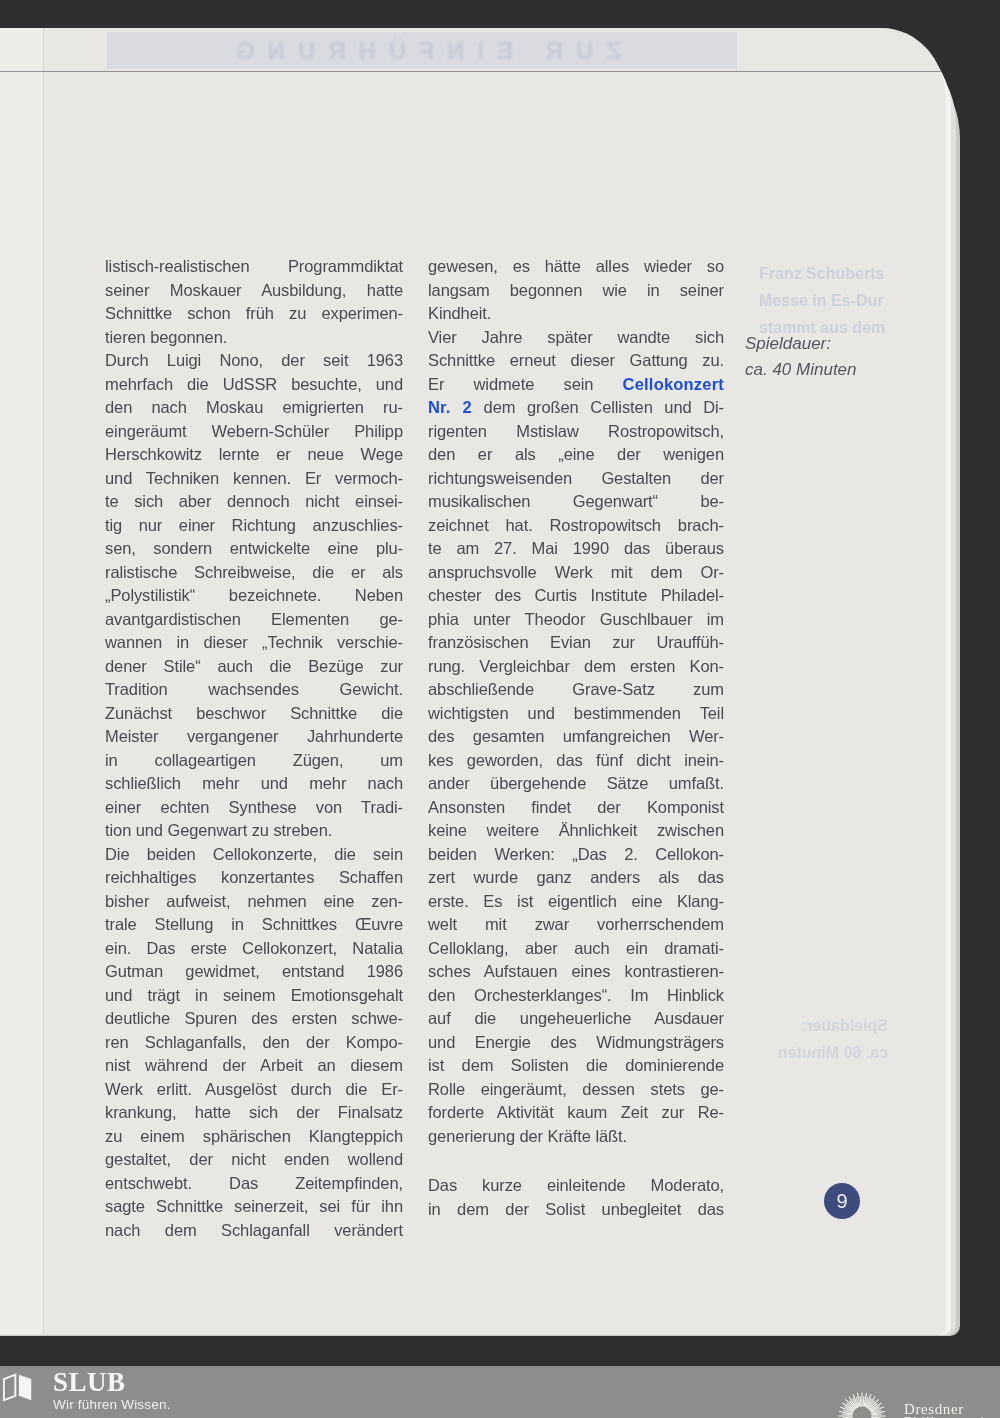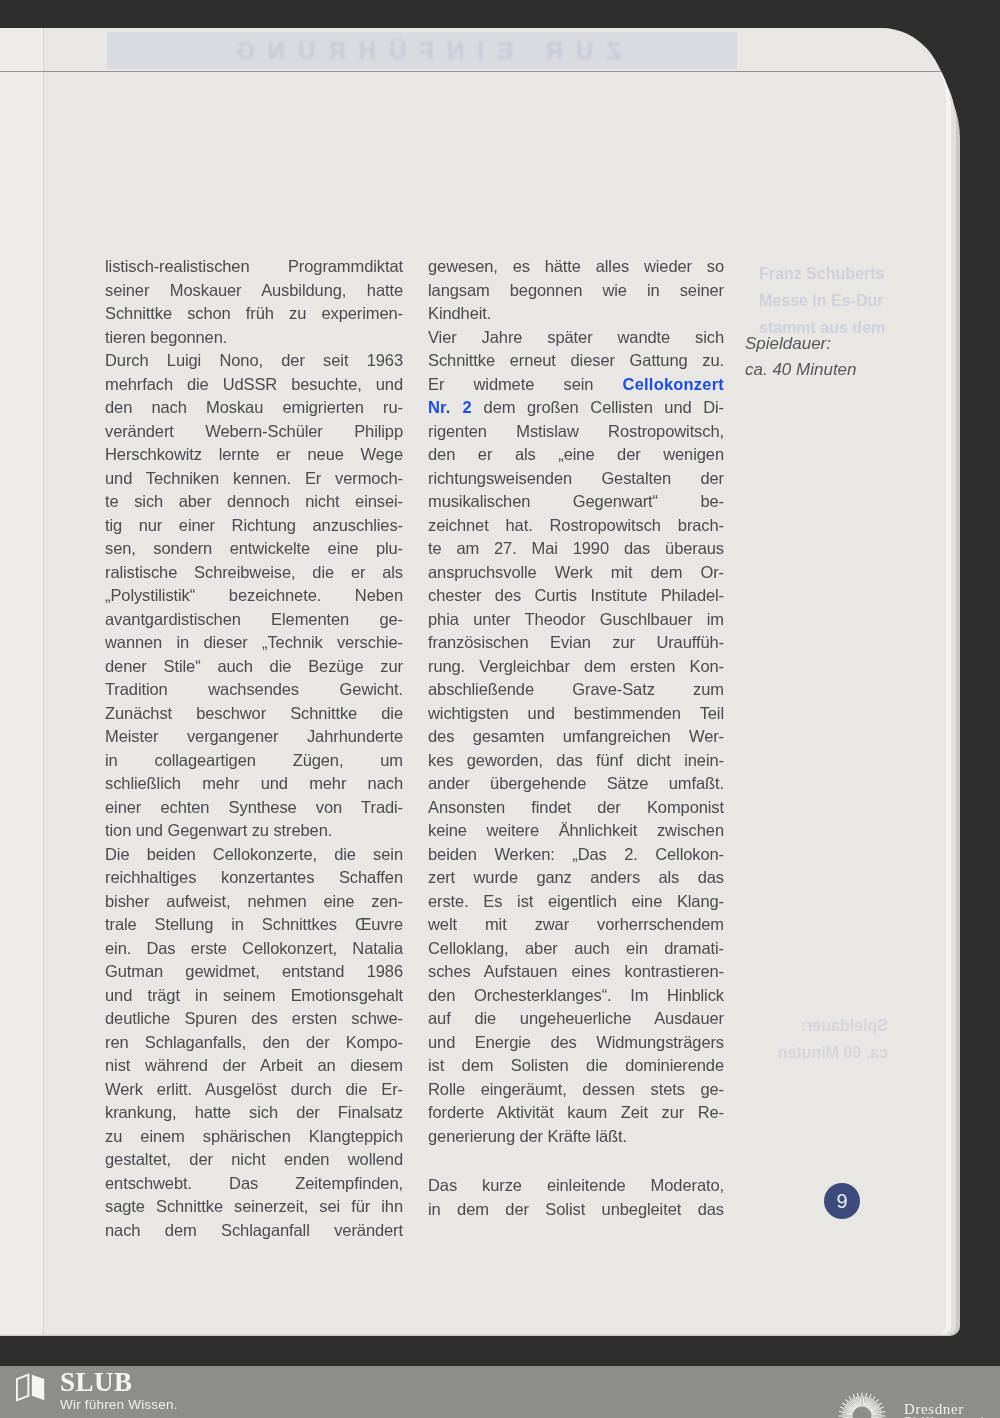--- a/index.html
+++ b/index.html
@@ -69,21 +69,21 @@
     position:absolute;left:824px;top:1155px;width:36px;height:36px;
     border-radius:50%;background:#3c4b7b;
     display:flex;align-items:center;justify-content:center;
     color:#eef0f4;font-size:20px;font-weight:400;
   }
   
   .footer-bar{
     position:absolute;left:0;top:1366px;width:1000px;height:52px;
     background:#8d8d8c;
   }
-  .slub{position:absolute;left:16px;top:2px;display:flex;}
+  .slub{position:absolute;left:3px;top:2px;display:flex;gap:6px;}
   .slub-icon{margin-top:3px;}
   .slub-text{margin-left:14px;}
   .slub-name{
     font-family:"Liberation Serif", serif;font-weight:700;
     font-size:27px;line-height:28px;color:#f5f5f3;letter-spacing:0.5px;
   }
   .slub-tagline{
     font-size:13.5px;font-weight:400;color:#f0f0ee;margin-top:1px;letter-spacing:0.2px;
   }
   .philharmonie{position:absolute;left:836px;top:0;display:flex;align-items:center;height:52px;margin-top:24px;}
@@ -111,21 +111,21 @@
       <div class="para">
         <div class="tline"><span>listisch-realistischen Programmdiktat</span></div>
         <div class="tline"><span>seiner Moskauer Ausbildung, hatte</span></div>
         <div class="tline"><span>Schnittke schon früh zu experimen-</span></div>
         <div class="tline tlast"><span>tieren begonnen.</span></div>
       </div>
       <div class="para">
         <div class="tline"><span>Durch Luigi Nono, der seit 1963</span></div>
         <div class="tline"><span>mehrfach die UdSSR besuchte, und</span></div>
         <div class="tline"><span>den nach Moskau emigrierten ru-</span></div>
-        <div class="tline"><span>verändert Webern-Schüler Philipp</span></div>
+        <div class="tline"><span>eingeräumt Webern-Schüler Philipp</span></div>
         <div class="tline"><span>Herschkowitz lernte er neue Wege</span></div>
         <div class="tline"><span>und Techniken kennen. Er vermoch-</span></div>
         <div class="tline"><span>te sich aber dennoch nicht einsei-</span></div>
         <div class="tline"><span>tig nur einer Richtung anzuschlies-</span></div>
         <div class="tline"><span>sen, sondern entwickelte eine plu-</span></div>
         <div class="tline"><span>ralistische Schreibweise, die er als</span></div>
         <div class="tline"><span>„Polystilistik“ bezeichnete. Neben</span></div>
         <div class="tline"><span>avantgardistischen Elementen ge-</span></div>
         <div class="tline"><span>wannen in dieser „Technik verschie-</span></div>
         <div class="tline"><span>dener Stile“ auch die Bezüge zur</span></div>

